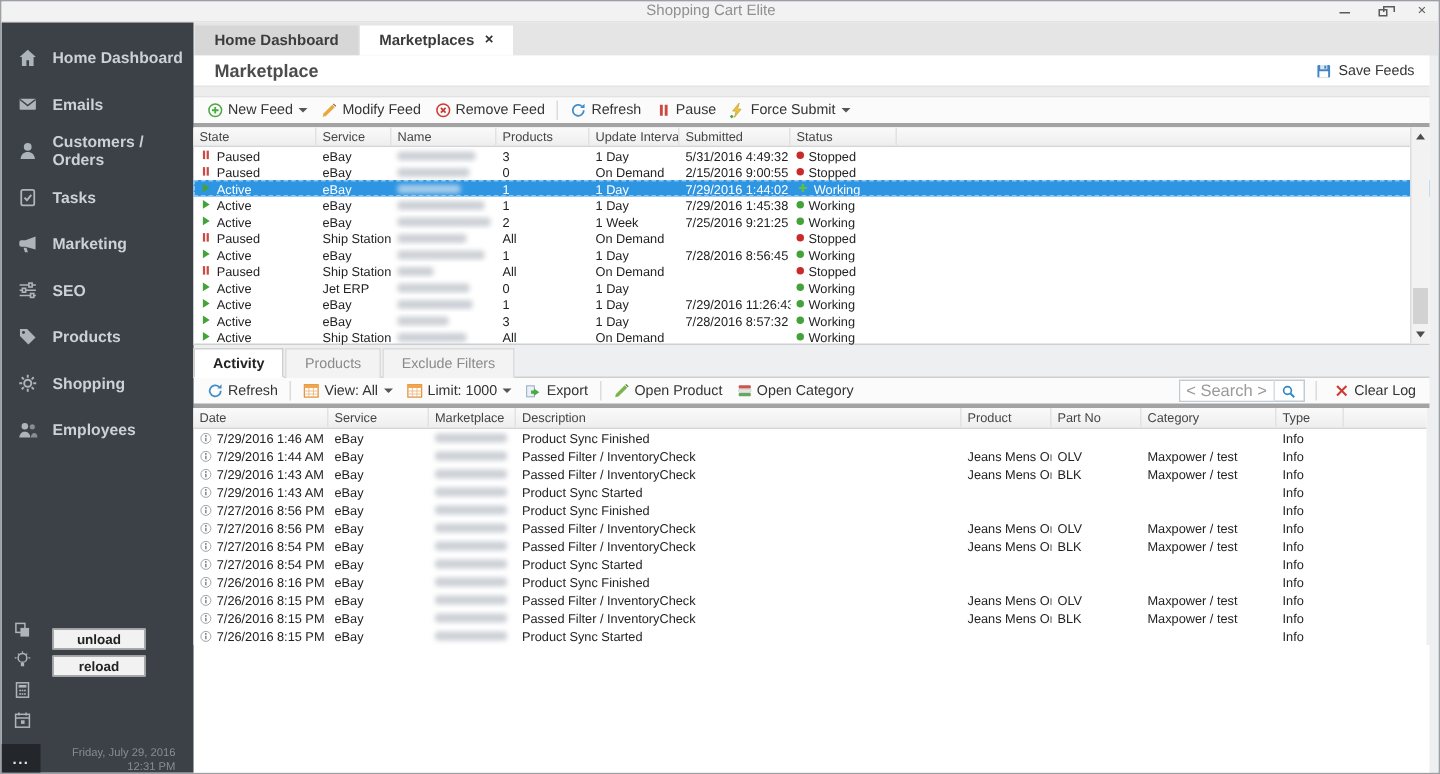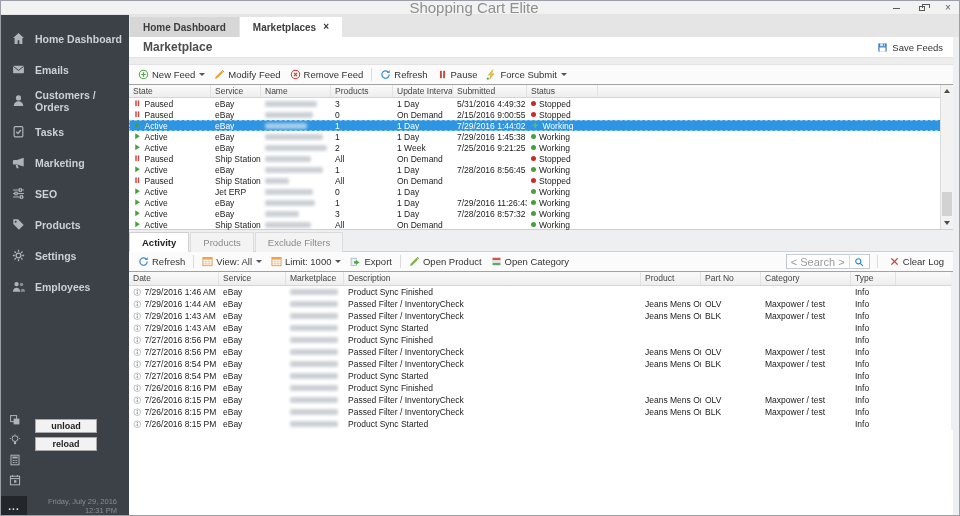--- a/index.html
+++ b/index.html
@@ -1,21 +1,21 @@
 <!DOCTYPE html>
 <html><head>
 <meta charset="utf-8">
 <style>
   *{box-sizing:border-box;margin:0;padding:0}
   html,body{background:#555}
   .window{width:960px;height:516px;position:relative;font-family:"Liberation Sans",sans-serif;background:#fff;overflow:hidden;margin:0 auto;border:1px solid #9aa0a6}
   
   .titlebar{height:14px;background:#f2f2f2;position:relative;display:flex;align-items:center;border-bottom:1px solid #e3e3e3}
   .titlebar .logo{margin-left:3px}
-  .titlebar .title{position:absolute;left:0;right:12px;text-align:center;font-size:15px;color:#8f8f8f}
+  .titlebar .title{position:absolute;left:0;right:12px;text-align:center;font-size:10px;color:#8f8f8f}
   .wincontrols{position:absolute;right:4px;top:0;display:flex;gap:12px;align-items:center;height:14px}
   .wbtn{display:flex;align-items:center;justify-content:center;width:14px;height:12px;cursor:pointer;color:#5a5a5a;font-size:10px;line-height:10px}
   .glyph-min{width:7px;height:1px;background:#5a5a5a;display:block}
   .glyph-restore{width:6px;height:5px;border:1px solid #5a5a5a;position:relative;display:block}
   .glyph-restore:before{content:"";position:absolute;left:2px;top:-3px;width:6px;height:3px;border:1px solid #5a5a5a;border-bottom:none}
   
   .app{display:flex;height:501px}
   
   .sidebar{width:128px;background:#3b4147;position:relative;flex-shrink:0;color:#ccd1d6}
   .nav{padding-top:8px}
@@ -32,21 +32,21 @@
   .main{flex:1;display:flex;flex-direction:column;background:#edeff0;min-width:0}
   .tabbar{height:22px;background:#e5e5e5;display:flex;align-items:flex-end;padding-left:1px;gap:1px}
   .tab{height:20px;padding:0 13px;display:flex;align-items:center;gap:7px;background:#d7d7d7;color:#3c3c3c;font-size:10px;font-weight:bold;cursor:pointer}
   .tab.active{background:#fff}
   .tab-close{font-size:10px;color:#333;cursor:pointer;line-height:10px}
   .panel-header{height:21px;background:#fff;display:flex;align-items:center;justify-content:space-between;padding:0 10px 0 14px;border-bottom:1px solid #e4e4e4;margin-right:6px}
   .panel-title{font-size:12px;font-weight:bold;color:#4c4c4c}
   .save-feeds{display:flex;align-items:center;gap:4px;font-size:9.5px;color:#333;cursor:pointer}
   .save-feeds .ic svg{width:11px;height:11px}
   .gray-band{height:7px;background:#ededed;border-bottom:1px solid #e2e2e2;margin-right:6px}
-  .toolbar{height:20px;background:#fbfbfb;display:flex;align-items:center;padding:0 5px;gap:1px;font-size:9.5px;color:#333;border-bottom:1px solid #a3a3a3;margin-right:6px}
+  .toolbar{height:20px;background:#fbfbfb;display:flex;align-items:center;padding:0 5px;gap:1px;font-size:9.5px;color:#333;border-bottom:3px solid #a3a3a3;margin-right:6px}
   .tbtn{display:flex;align-items:center;gap:3px;padding:2px 4px;cursor:pointer;white-space:nowrap}
   .tbtn .ic svg{width:11px;height:11px}
   .tsep{width:1px;height:13px;background:#dcdcdc;margin:0 3px}
   .caret{width:0;height:0;border-left:3px solid transparent;border-right:3px solid transparent;border-top:3px solid #555;margin-left:1px}
   .tb-right{margin-left:auto;display:flex;align-items:center;gap:4px}
   .searchbox{display:flex;align-items:center;border:1px solid #c3cbd2;background:#fff;height:15px}
   .searchbox input{border:none;outline:none;width:62px;height:13px;font-size:11px;padding:0 4px;color:#555;font-family:"Liberation Sans",sans-serif}
   .searchbox input::placeholder{color:#9a9a9a}
   .search-btn{width:20px;height:15px;display:flex;align-items:center;justify-content:center;border-left:1px solid #d5dde3;cursor:pointer}
   .search-btn svg{width:10px;height:10px}
@@ -177,21 +177,21 @@
           </div>
           <div class="nav-item">
             <span class="ic">
               <svg viewBox="0 0 12 12">
                 <g stroke="#aeb4bb" stroke-width="1.2" fill="none">
                   <circle cx="6" cy="6" r="2.2"></circle>
                   <path d="M6 .8v1.8M6 9.4v1.8M.8 6h1.8M9.4 6h1.8M2.3 2.3l1.3 1.3M8.4 8.4l1.3 1.3M9.7 2.3 8.4 3.6M3.6 8.4 2.3 9.7"></path>
                 </g>
               </svg>
             </span>
-            <span>Settings</span>
+            <span>Shopping</span>
           </div>
           <div class="nav-item">
             <span class="ic">
               <svg viewBox="0 0 12 12">
                 <circle cx="4.2" cy="3.8" r="2" fill="#aeb4bb"></circle>
                 <circle cx="8.8" cy="4.2" r="1.6" fill="#868c93"></circle>
                 <path fill="#aeb4bb" d="M.8 10.8c.2-2.4 1.6-3.6 3.4-3.6s3.2 1.2 3.4 3.6z"></path>
                 <path fill="#868c93" d="M7.8 10.8c.2-1.7 1-2.8 2.2-2.8 1.2 0 2 1.1 2.2 2.8z"></path>
               </svg>
             </span>

